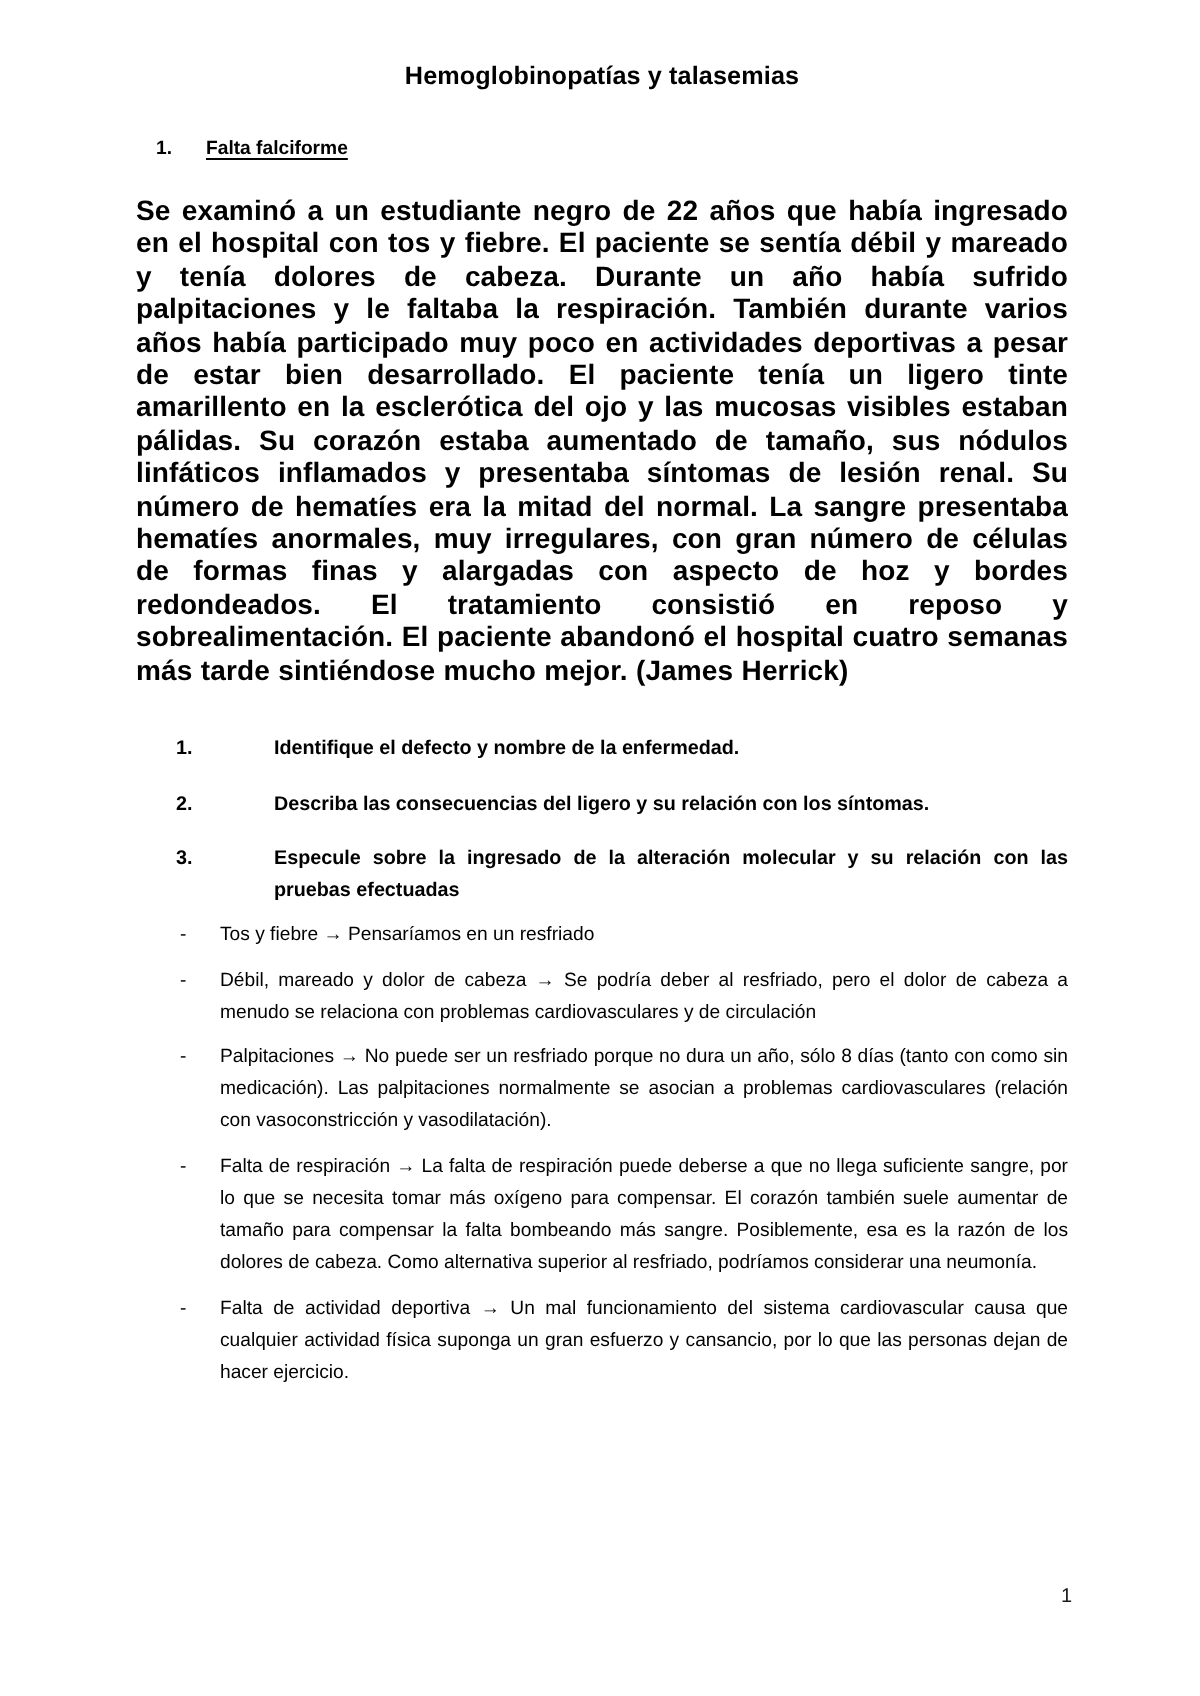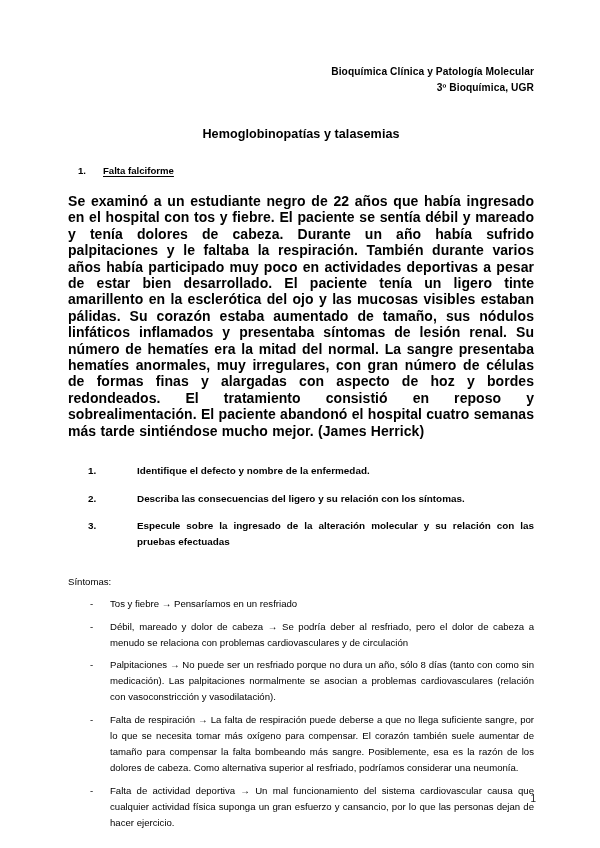--- a/index.html
+++ b/index.html
@@ -142,24 +142,20 @@
     font-weight: normal;
     color: #1a1a1a;
   }
 </style>
 </head>
 <body>
 
 <div class="page">
   <div class="content">
 
-    <div class="doc-header">
-      <div>Bioquímica Clínica y Patología Molecular</div>
-      <div>3º Bioquímica, UGR</div>
-    </div>
 
     <div class="doc-title">Hemoglobinopatías y talasemias</div>
 
     <div class="section-heading">
       <span class="num">1.</span>
       <span class="label">Falta falciforme</span>
     </div>
 
     <div class="case-text">Se examinó a un estudiante negro de 22 años que había ingresado en el hospital con tos y fiebre. El paciente se sentía débil y mareado y tenía dolores de cabeza. Durante un año había sufrido palpitaciones y le faltaba la respiración. También durante varios años había participado muy poco en actividades deportivas a pesar de estar bien desarrollado. El paciente tenía un ligero tinte amarillento en la esclerótica del ojo y las mucosas visibles estaban pálidas. Su corazón estaba aumentado de tamaño, sus nódulos linfáticos inflamados y presentaba síntomas de lesión renal. Su número de hematíes era la mitad del normal. La sangre presentaba hematíes anormales, muy irregulares, con gran número de células de formas finas y alargadas con aspecto de hoz y bordes redondeados. El tratamiento consistió en reposo y sobrealimentación. El paciente abandonó el hospital cuatro semanas más tarde sintiéndose mucho mejor. (James Herrick)</div>
 
@@ -171,21 +167,20 @@
       <div class="q-item">
         <span class="q-num">2.</span>
         <span class="q-text">Describa las consecuencias del ligero y su relación con los síntomas.</span>
       </div>
       <div class="q-item">
         <span class="q-num">3.</span>
         <span class="q-text">Especule sobre la ingresado de la alteración molecular y su relación con las pruebas efectuadas</span>
       </div>
     </div>
 
-    <div class="symptoms-label">Síntomas:</div>
 
     <div class="symptom-list">
       <div class="s-item">
         <span class="s-dash">-</span>
         <span class="s-text">Tos y fiebre → Pensaríamos en un resfriado</span>
       </div>
       <div class="s-item">
         <span class="s-dash">-</span>
         <span class="s-text">Débil, mareado y dolor de cabeza → Se podría deber al resfriado, pero el dolor de cabeza a menudo se relaciona con problemas cardiovasculares y de circulación</span>
       </div>

